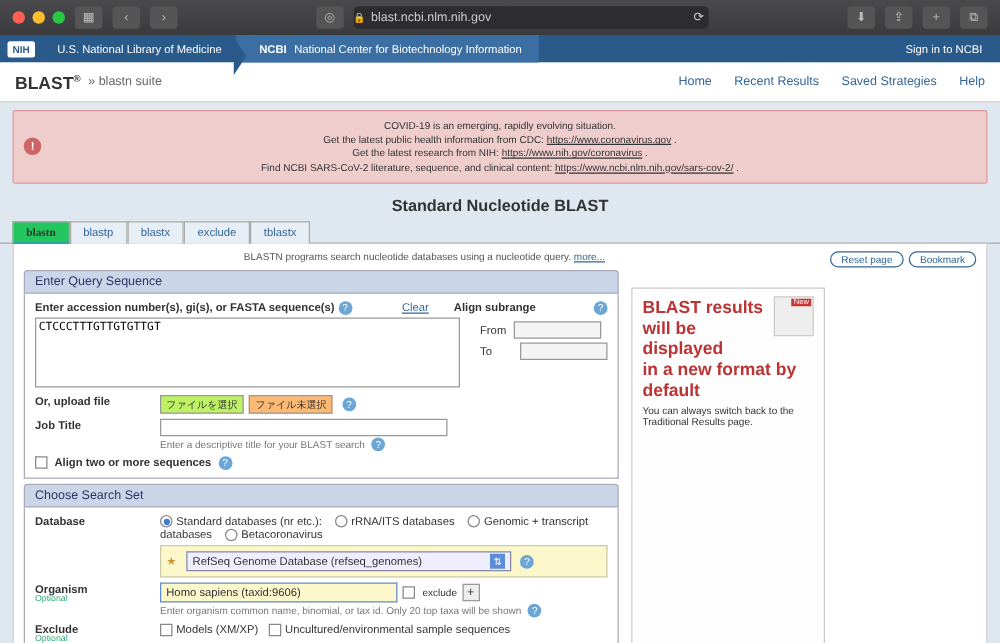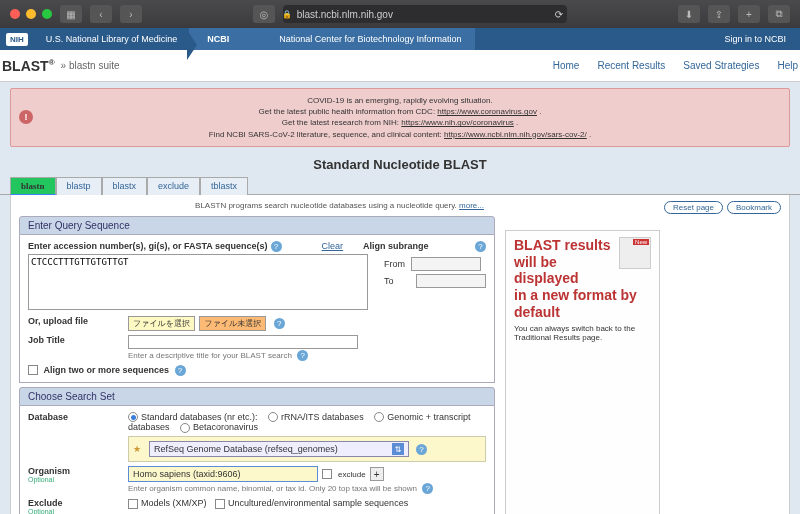--- a/index.html
+++ b/index.html
@@ -17,26 +17,26 @@
 .url-bar { flex: 3; background: #2d2d2f; border-radius: 4px; height: 18px; display: flex; align-items: center; justify-content: center; color: #ccc; font-size: 10px; gap: 4px; }
 .lock-icon { font-size: 8px; }
 
 .page { background: #dfe8f0; width: 800px; }
 
 
 .nih-bar { background: #2a5a8a; height: 22px; display: flex; align-items: center; color: #fff; font-size: 9px; }
 .nih-logo { background: #fff; color: #2a5a8a; font-weight: bold; padding: 2px 4px; margin: 0 6px; border-radius: 2px; font-size: 8px; }
 .nih-segment { padding: 0 12px; position: relative; }
 .nih-segment::after { content: ''; position: absolute; right: -8px; top: -4px; border-left: 10px solid #2a5a8a; border-top: 15px solid transparent; border-bottom: 15px solid transparent; z-index: 2; }
-.nih-segment2 { background: #3b6fa3; padding: 0 14px 0 18px; height: 100%; display: flex; align-items: center; gap: 44px; }
+.nih-segment2 { background: #3b6fa3; padding: 0 14px 0 18px; height: 100%; display: flex; align-items: center; }
 .ncbi-label { font-weight: bold; margin-right: 6px; }
 .nih-right { margin-left: auto; padding-right: 14px; }
 
 
-.blast-header { background: #fff; height: 32px; display: flex; align-items: center; padding: 0 2px; border-bottom: 1px solid #ccc; }
+.blast-header { background: #fff; height: 32px; display: flex; align-items: center; padding: 0 12px; border-bottom: 1px solid #ccc; }
 .blast-logo { font-size: 14px; font-weight: bold; color: #333; }
 .blast-logo sup { font-size: 8px; }
 .blast-suite { color: #666; font-size: 10px; margin-left: 6px; }
 .blast-nav { margin-left: auto; display: flex; gap: 18px; }
 .blast-nav a { color: #336699; font-size: 10px; text-decoration: none; }
 
 
 .covid-banner { background: #f0cdcd; border: 1px solid #d99; margin: 6px 10px; padding: 6px 10px; font-size: 8px; color: #333; text-align: center; line-height: 1.4; position: relative; border-radius: 2px; }
 .covid-icon { position: absolute; left: 8px; top: 50%; transform: translateY(-50%); width: 14px; height: 14px; background: #cc6666; border-radius: 50%; color: #fff; font-size: 9px; display: flex; align-items: center; justify-content: center; font-weight: bold; }
 .covid-banner a { color: #333; text-decoration: underline; }
@@ -64,21 +64,21 @@
 .form-label .optional { display: block; font-size: 7px; font-weight: normal; color: #3a7; }
 .help-q { display: inline-block; width: 11px; height: 11px; background: #6aa6d6; color: #fff; border-radius: 50%; font-size: 8px; text-align: center; line-height: 11px; margin-left: 3px; cursor: pointer; }
 
 .query-textarea { width: 340px; height: 56px; border: 1px solid #999; font-family: monospace; font-size: 9px; padding: 2px; resize: none; }
 .query-header { display: flex; align-items: center; width: 100%; }
 .clear-link { color: #336699; margin-left: 40px; cursor: pointer; }
 .subrange { margin-left: 20px; font-size: 9px; }
 .subrange-field { display: flex; align-items: center; gap: 6px; margin-top: 3px; }
 .subrange-field input { width: 70px; height: 14px; border: 1px solid #999; background: #f4f4f4; }
 
-.file-btn { border: 1px solid #999; background: #fef9c3; padding: 1px 4px; font-size: 8px; display: inline-block; margin-right: 2px; }
+.file-btn { border: 1px solid #999; background: #bef264; padding: 1px 4px; font-size: 8px; display: inline-block; margin-right: 2px; }
 .job-title-input { width: 230px; height: 14px; border: 1px solid #999; }
 .hint-text { font-size: 8px; color: #777; margin-top: 1px; }
 
 .checkbox { display: inline-block; width: 10px; height: 10px; border: 1px solid #888; background: #fff; vertical-align: middle; margin-right: 3px; }
 .radio { display: inline-block; width: 10px; height: 10px; border: 1px solid #888; border-radius: 50%; background: #fff; vertical-align: middle; margin-right: 3px; position: relative; }
 .radio.checked::after { content: ''; position: absolute; width: 5px; height: 5px; background: #3a7edb; border-radius: 50%; top: 2px; left: 2px; }
 
 .db-select-wrap { background: #fdf7cc; border: 1px solid #cca; padding: 4px; margin-top: 3px; }
 .db-select { background: #eef; border: 1px solid #88a; padding: 1px 4px; font-size: 9px; width: 260px; display: flex; align-items: center; justify-content: space-between; }
 .db-select .arrows { background: #5b8dd6; color: #fff; width: 12px; height: 12px; display: flex; align-items: center; justify-content: center; font-size: 8px; }

